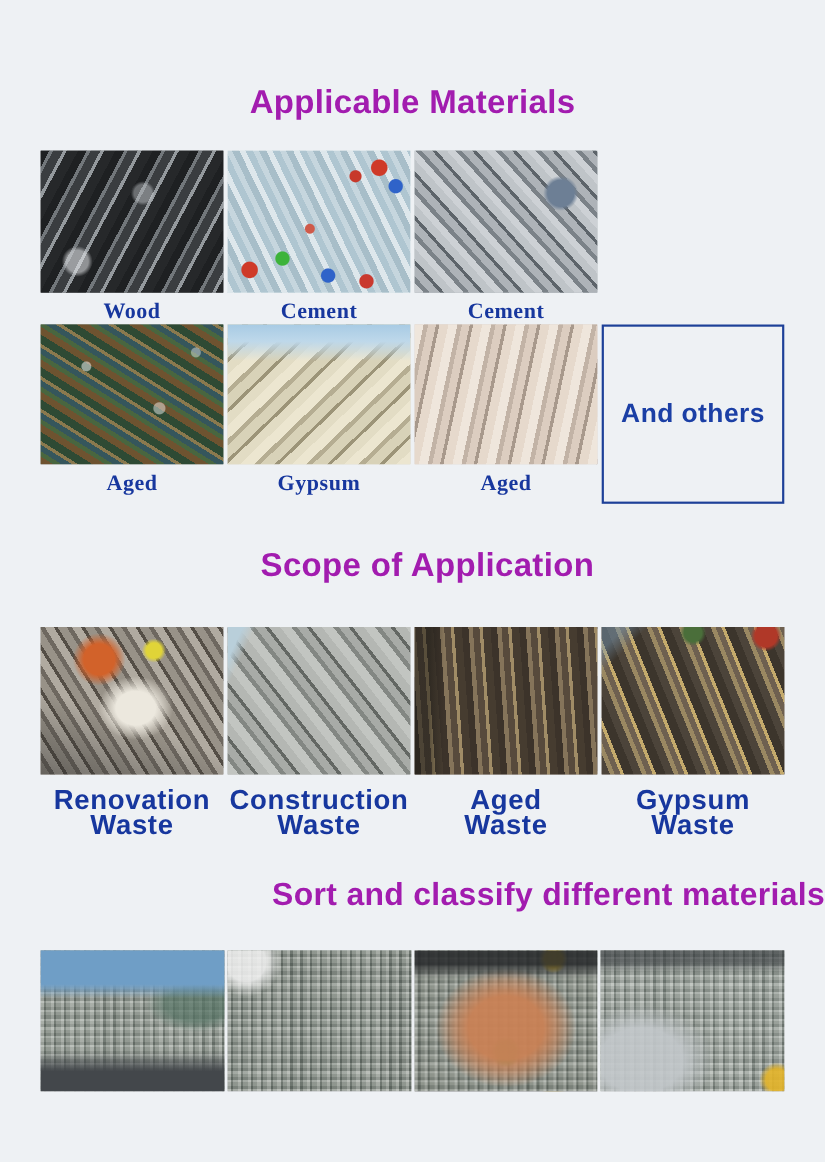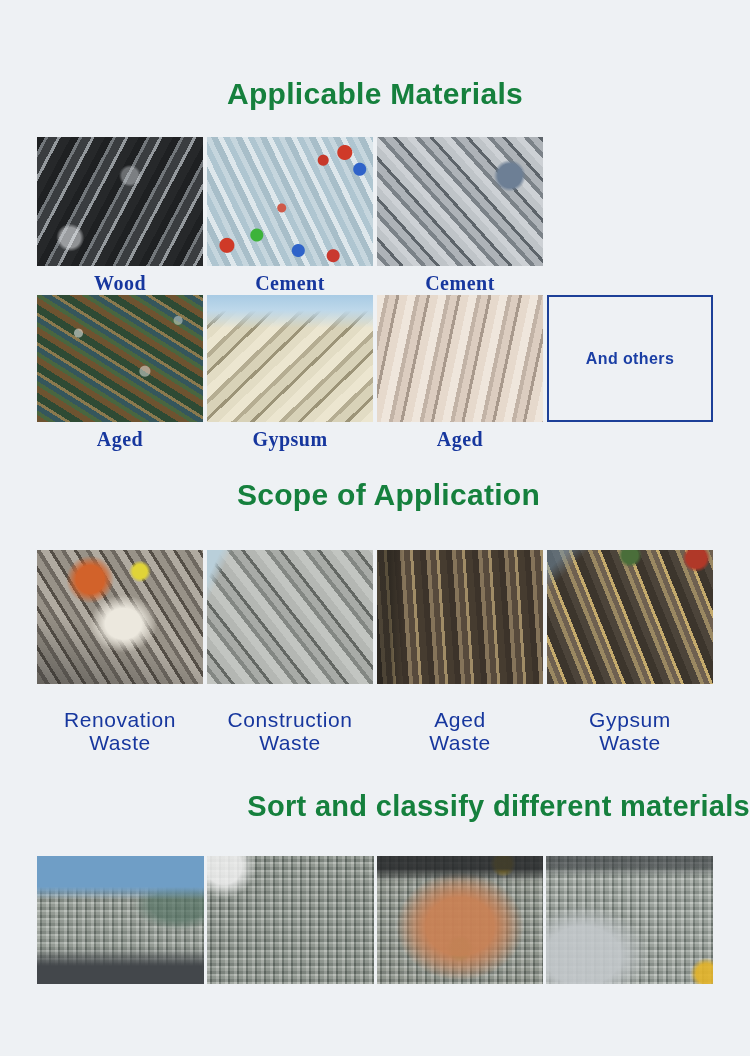--- a/index.html
+++ b/index.html
@@ -8,25 +8,25 @@
     background:#eef1f4;
     font-family:"Liberation Sans", sans-serif;
     overflow:hidden;
   }
   .section-title{
     margin:0;
     text-align:center;
     font-size:30px;
     line-height:36px;
     font-weight:bold;
-    color:#15803d;
+    color:#a21caf;
     letter-spacing:.3px;
   }
   #title-applicable{padding-top:76px;}
-  #title-scope{margin-top:26px;padding-left:27px;}
+  #title-scope{margin-top:39px;padding-left:27px;}
   #title-sort{margin-top:34px;font-size:29px;text-align:right;}
 
   .grid{
     display:grid;
     grid-template-columns:repeat(4,1fr);
     column-gap:4px;
     width:676px;
     margin:0 auto;
   }
   #grid-materials-row1{margin-top:25px;}
@@ -44,37 +44,37 @@
     margin-top:5px;
     text-align:center;
     font-size:20px;
     line-height:24px;
     font-weight:bold;
     color:#17379e;
     letter-spacing:.5px;
     font-family:Liberation Serif, serif;
   }
   .cap2{
-    margin-top:24px;
+    margin-top:12px;
     text-align:center;
-    font-size:21px;
+    font-size:25px;
     line-height:23px;
-    font-weight:normal;
+    font-weight:bold;
     color:#17379e;
     letter-spacing:.6px;
   }
 
   .others-box{
     box-sizing:border-box;
-    height:127px;
+    height:163px;
     border:2px solid #1d4098;
     display:flex;
     align-items:center;
     justify-content:center;
-    font-size:16px;
+    font-size:24px;
     font-weight:bold;
     color:#1b3fa5;
     letter-spacing:.4px;
   }
 
   
   .ph-wood{background:
     radial-gradient(circle at 20% 78%, rgba(232,234,237,.55) 0 10px, transparent 14px),
     radial-gradient(circle at 56% 30%, rgba(222,226,230,.4) 0 8px, transparent 11px),
     repeating-linear-gradient(118deg,#1e2022 0 7px,#72777b 7px 10px,#3a3d40 10px 18px,#94999d 18px 21px,#26282a 21px 30px),

